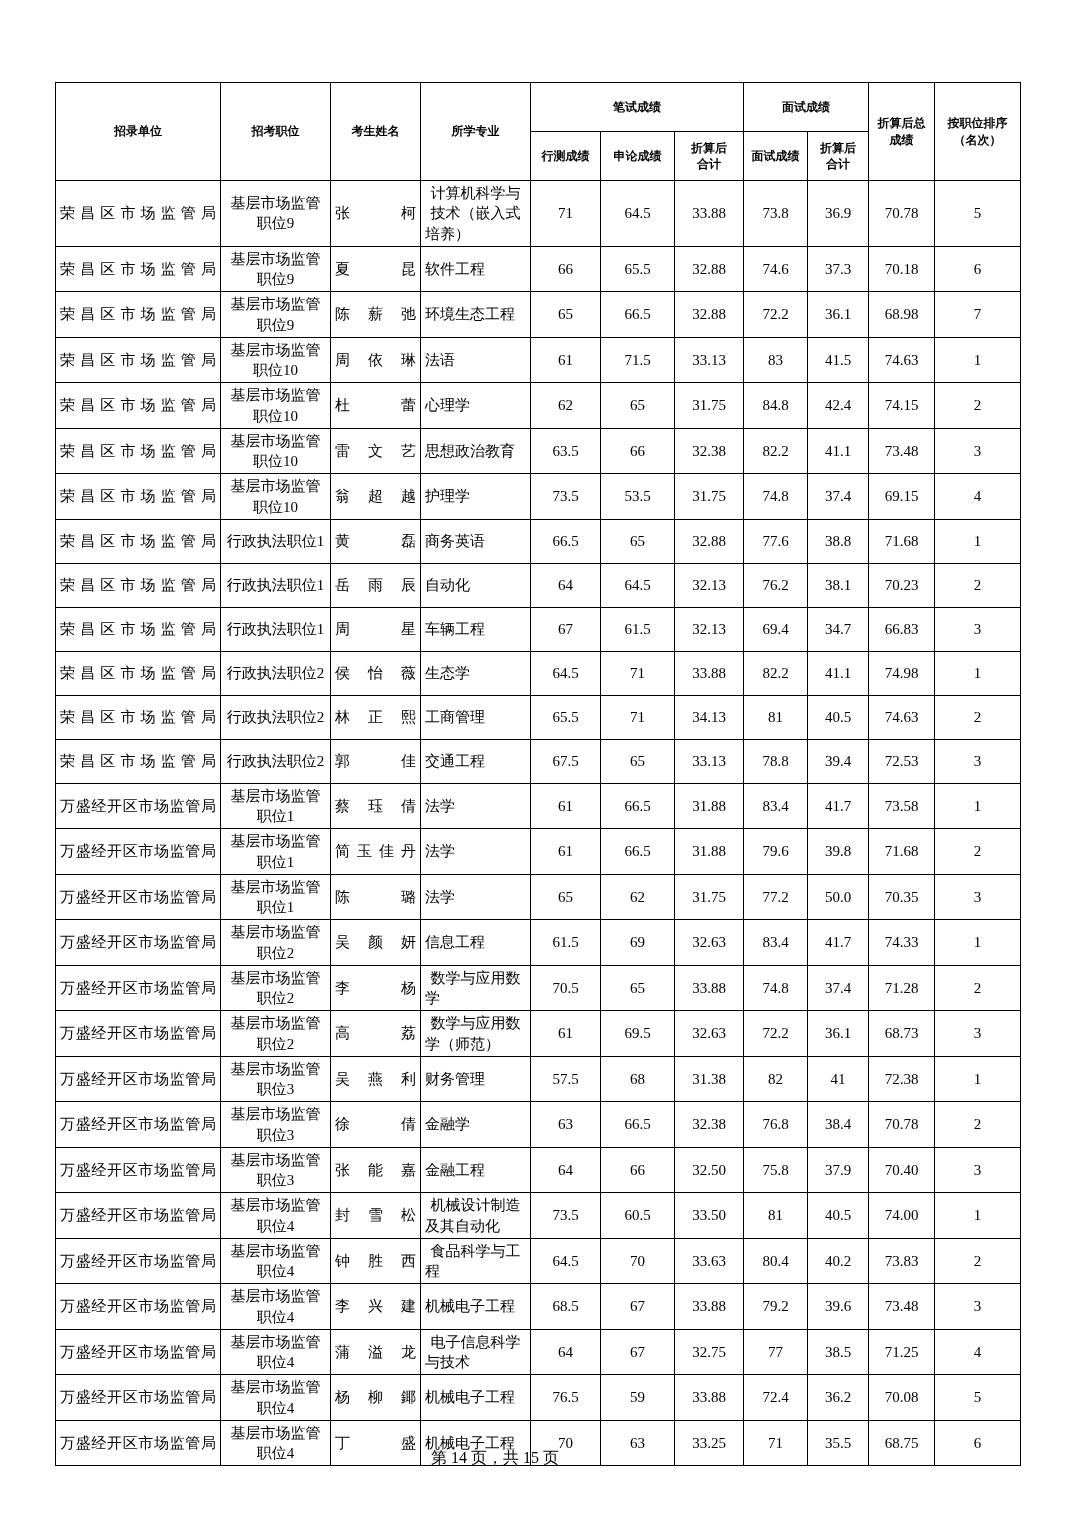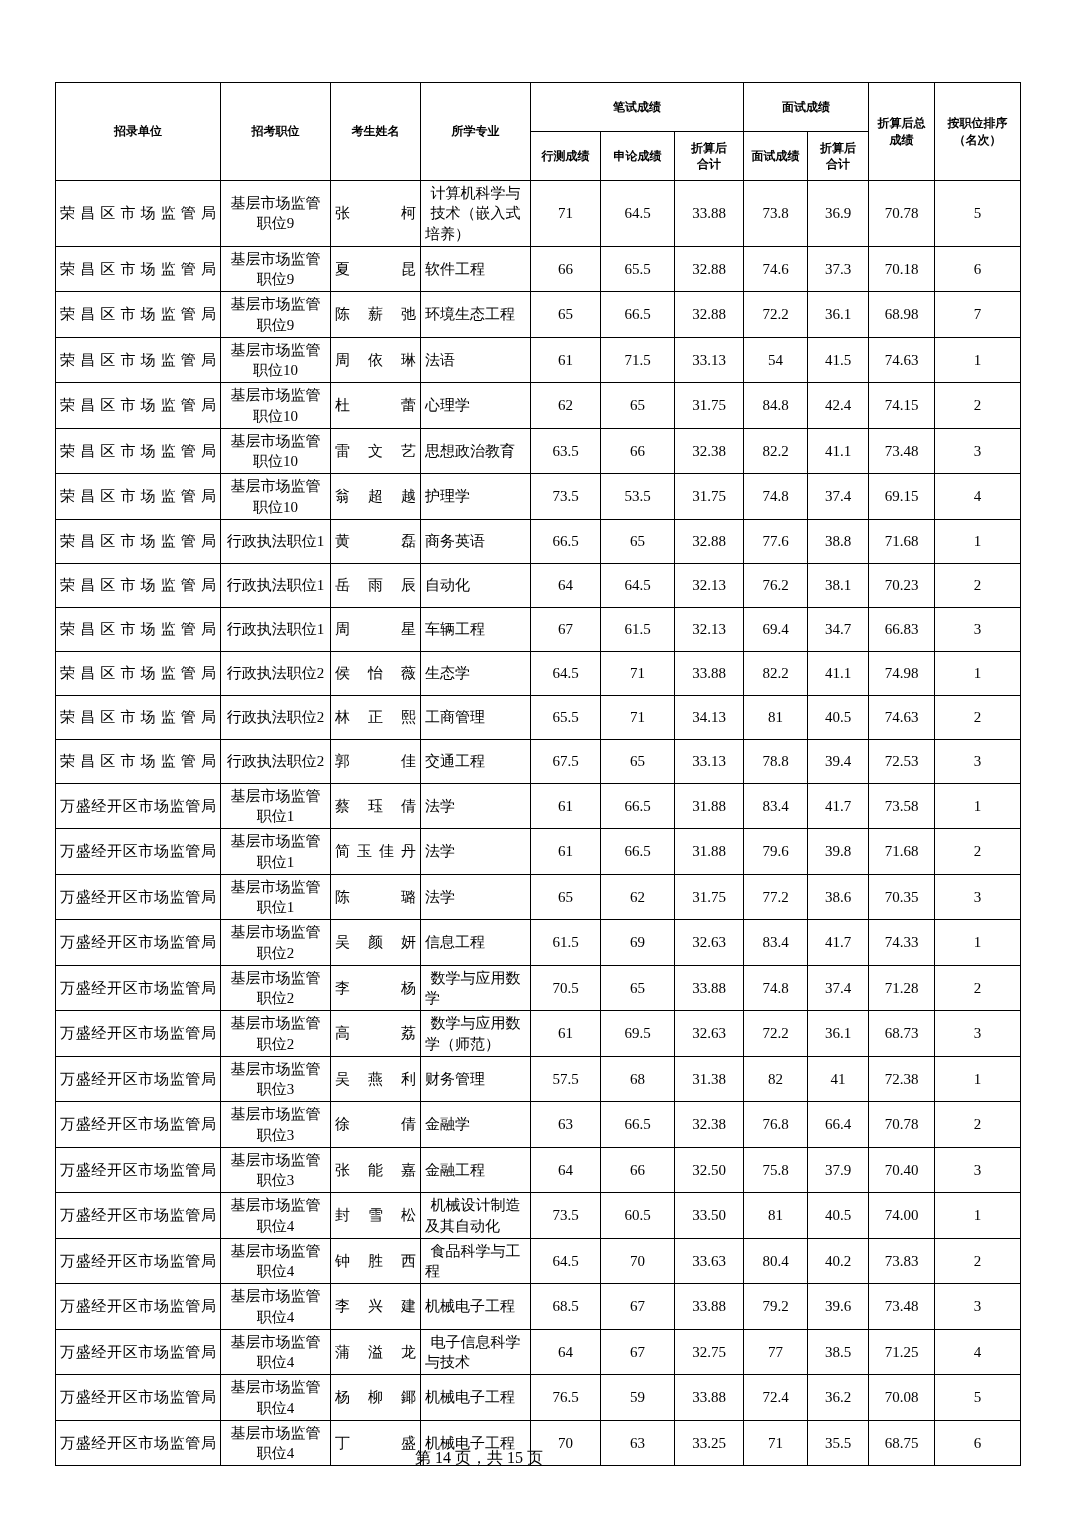--- a/index.html
+++ b/index.html
@@ -40,21 +40,21 @@
     font-size:14px;text-align:justify;text-align-last:justify;
     padding:2px 12px;
     margin-top:20px;
   }
   td.col-major{
     font-size:12px;text-align:justify;text-align-last:left;
     padding:2px 5px;
   }
   td.col-num{font-size:15px;text-align:center;}
   .page-footer{
-    position:absolute;left:0;top:1448px;width:958px;
+    position:absolute;left:16px;top:1448px;width:958px;
     text-align:center;font-size:16px;color:#000;
   }
 </style>
 </head>
 <body>
 
 <div class="sheet">
 
   <table class="results">
     <colgroup>
@@ -134,21 +134,21 @@
           <td class="col-num">7</td>
         </tr>
         <tr>
           <td class="col-unit">荣昌区市场监管局</td>
           <td class="col-pos">基层市场监管职位10</td>
           <td class="col-name">周依琳</td>
           <td class="col-major">法语</td>
           <td class="col-num">61</td>
           <td class="col-num">71.5</td>
           <td class="col-num">33.13</td>
-          <td class="col-num">54</td>
+          <td class="col-num">83</td>
           <td class="col-num">41.5</td>
           <td class="col-num">74.63</td>
           <td class="col-num">1</td>
         </tr>
         <tr>
           <td class="col-unit">荣昌区市场监管局</td>
           <td class="col-pos">基层市场监管职位10</td>
           <td class="col-name">杜蕾</td>
           <td class="col-major">心理学</td>
           <td class="col-num">62</td>
@@ -291,21 +291,21 @@
         </tr>
         <tr>
           <td class="col-unit">万盛经开区市场监管局</td>
           <td class="col-pos">基层市场监管职位1</td>
           <td class="col-name">陈璐</td>
           <td class="col-major">法学</td>
           <td class="col-num">65</td>
           <td class="col-num">62</td>
           <td class="col-num">31.75</td>
           <td class="col-num">77.2</td>
-          <td class="col-num">38.6</td>
+          <td class="col-num">50.0</td>
           <td class="col-num">70.35</td>
           <td class="col-num">3</td>
         </tr>
         <tr>
           <td class="col-unit">万盛经开区市场监管局</td>
           <td class="col-pos">基层市场监管职位2</td>
           <td class="col-name">吴颜妍</td>
           <td class="col-major">信息工程</td>
           <td class="col-num">61.5</td>
           <td class="col-num">69</td>
@@ -356,21 +356,21 @@
         </tr>
         <tr>
           <td class="col-unit">万盛经开区市场监管局</td>
           <td class="col-pos">基层市场监管职位3</td>
           <td class="col-name">徐倩</td>
           <td class="col-major">金融学</td>
           <td class="col-num">63</td>
           <td class="col-num">66.5</td>
           <td class="col-num">32.38</td>
           <td class="col-num">76.8</td>
-          <td class="col-num">66.4</td>
+          <td class="col-num">38.4</td>
           <td class="col-num">70.78</td>
           <td class="col-num">2</td>
         </tr>
         <tr>
           <td class="col-unit">万盛经开区市场监管局</td>
           <td class="col-pos">基层市场监管职位3</td>
           <td class="col-name">张能嘉</td>
           <td class="col-major">金融工程</td>
           <td class="col-num">64</td>
           <td class="col-num">66</td>

